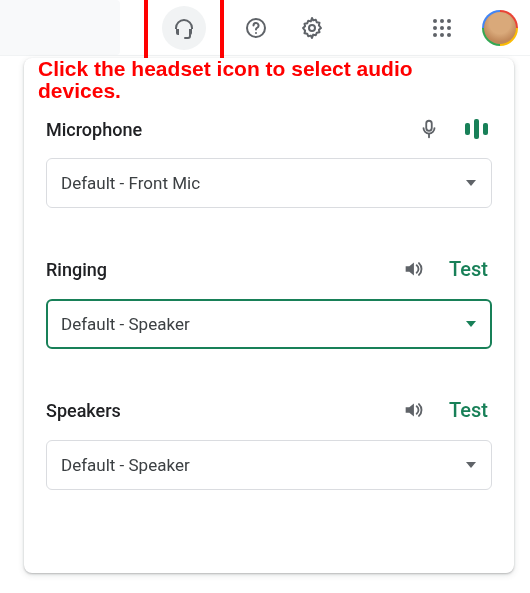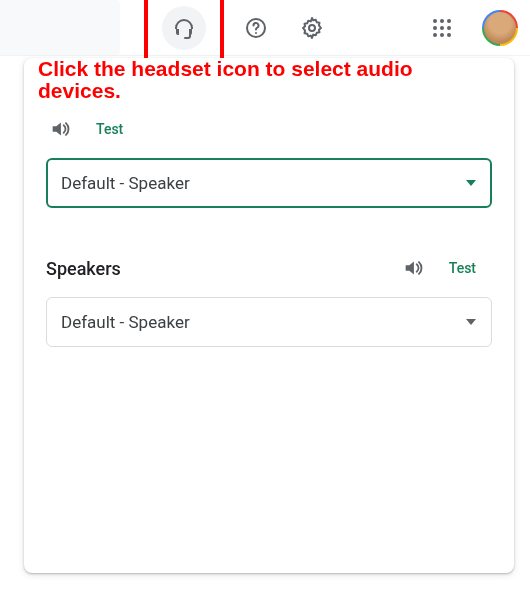--- a/index.html
+++ b/index.html
@@ -147,22 +147,22 @@
     background:#188058;
     border-radius:2px;
     display:block;
   }
   .levels span:nth-child(1){height:12px;}
   .levels span:nth-child(2){height:20px;}
   .levels span:nth-child(3){height:12px;}
   .test-link{
     color:#188058;
     font-weight:500;
-    font-size:14px;
-    margin-right:16px;
+    font-size:20px;
+    margin-right:4px;
     cursor:pointer;
   }
 
   .select{
     width:100%;
     height:50px;
     border:1px solid #dadce0;
     border-radius:6px;
     display:flex;
     align-items:center;
@@ -243,23 +243,49 @@
 
   <div class="avatar">
     <div class="avatar-inner"></div>
   </div>
 </div>
 
 <div class="annotation">Click the headset icon to select audio devices.</div>
 
 <div class="panel">
 
-
   <div class="section">
     <div class="section-header">
+      <div class="section-title">Microphone</div>
+      <div class="section-icon">
+        <svg width="22" height="22" viewBox="0 0 24 24" fill="none" stroke="currentColor" stroke-width="2">
+          <rect x="9" y="3" width="6" height="11" rx="3"></rect>
+          <path d="M6 11a6 6 0 0 0 12 0" stroke-linecap="round"></path>
+          <path d="M12 17v4" stroke-linecap="round"></path>
+        </svg>
+      </div>
+      <div class="levels">
+        <span></span>
+          <span></span>
+          <span></span>
+      </div>
+    </div>
+    <div class="select">
+      <span>Default - Front Mic</span>
+      <span class="caret">
+        <svg width="12" height="12" viewBox="0 0 12 12" fill="currentColor">
+            <path d="M1 3l5 6 5-6z"></path>
+          </svg>
+      </span>
+    </div>
+  </div>
+
+  <div class="section">
+    <div class="section-header">
+      <div class="section-title">Ringing</div>
       <div class="section-icon">
         <svg width="22" height="22" viewBox="0 0 24 24" fill="currentColor">
           <path d="M4 9v6h4l5 4V5L8 9H4z"></path>
           <path d="M16 8a5 5 0 0 1 0 8" fill="none" stroke="currentColor" stroke-width="2" stroke-linecap="round"></path>
           <path d="M18.5 5.5a9 9 0 0 1 0 13" fill="none" stroke="currentColor" stroke-width="2" stroke-linecap="round"></path>
         </svg>
       </div>
       <div class="test-link">Test</div>
     </div>
     <div class="select active">

